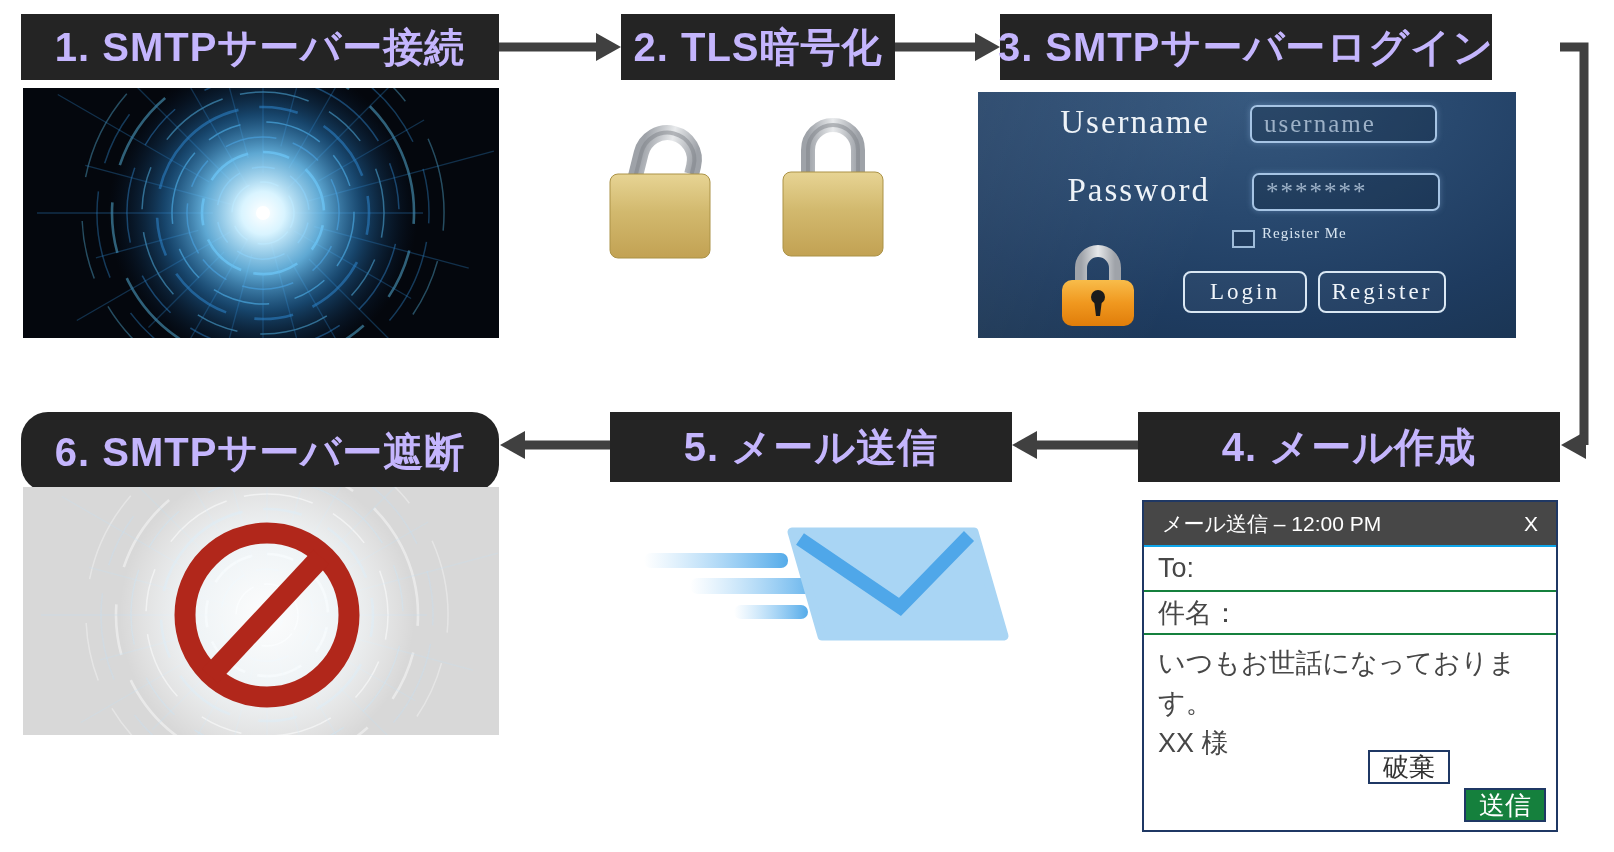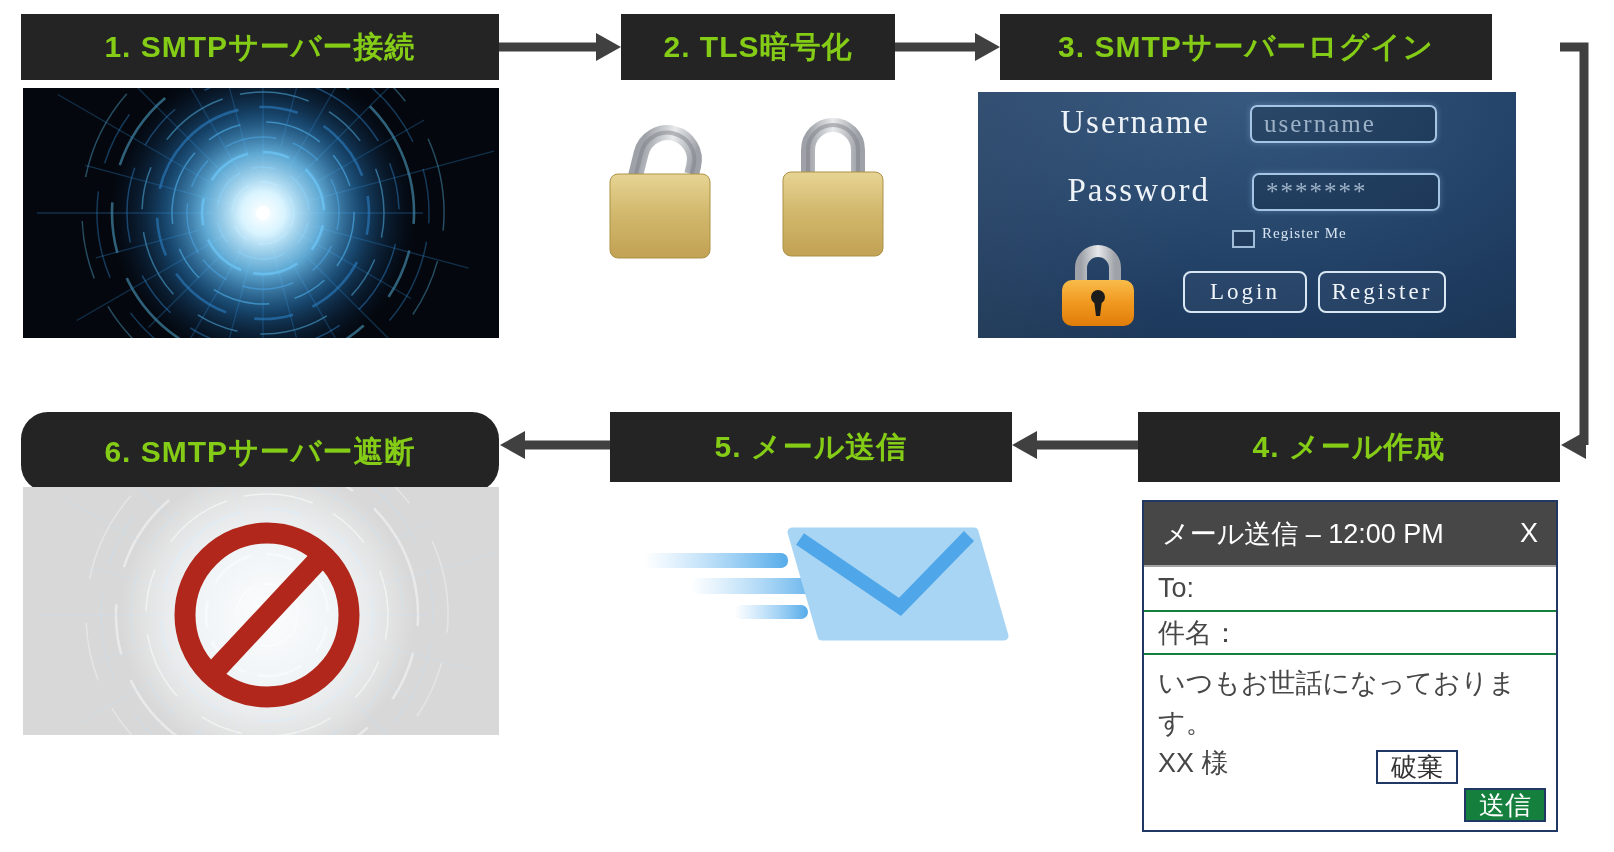--- a/index.html
+++ b/index.html
@@ -1,20 +1,20 @@
 <!DOCTYPE html>
 <html><head>
 <meta charset="utf-8">
 <style>
   html,body{margin:0;padding:0;background:#ffffff;}
   .canvas{position:relative;width:1614px;height:852px;background:#ffffff;overflow:hidden;
           font-family:"Liberation Sans","DejaVu Sans",sans-serif;}
   .connectors{position:absolute;left:0;top:0;z-index:1;pointer-events:none;}
-  .step-label{position:absolute;z-index:2;background:#242424;color:#84cc16;font-weight:bold;
-              font-size:30px;display:flex;align-items:center;justify-content:center;
+  .step-label{position:absolute;z-index:2;background:#242424;color:#c4b5fd;font-weight:bold;
+              font-size:40px;display:flex;align-items:center;justify-content:center;
               letter-spacing:1px;white-space:nowrap;}
   #step1{left:21px;top:14px;width:478px;height:66px;}
   #step2{left:621px;top:14px;width:274px;height:66px;}
   #step3{left:1000px;top:14px;width:492px;height:66px;}
   #step4{left:1138px;top:412px;width:422px;height:70px;}
   #step5{left:610px;top:412px;width:402px;height:70px;}
   #step6{left:21px;top:412px;width:478px;height:80px;border-radius:27px;}
 
   .img-box{position:absolute;z-index:2;overflow:hidden;}
   #img-network{left:23px;top:88px;width:476px;height:250px;background:#04070d;}
@@ -45,29 +45,29 @@
           color:#f0f5fa;font-size:23px;letter-spacing:3px;display:flex;align-items:center;
           justify-content:center;font-family:inherit;}
   #lg-login-btn{left:205px;top:179px;width:120px;height:38px;}
   #lg-register-btn{left:340px;top:179px;width:124px;height:38px;}
   #lg-padlock{position:absolute;left:80px;top:142px;width:80px;height:94px;}
 
   
   #mailwin{position:absolute;left:1142px;top:500px;width:416px;height:332px;z-index:2;
            border:2px solid #1f3864;background:#ffffff;box-sizing:border-box;
            display:flex;flex-direction:column;color:#474747;}
-  .mw-titlebar{height:65px;background:#474747;color:#ffffff;display:flex;align-items:center;
-               justify-content:space-between;padding:0 18px;font-size:27px;flex:none;
-               border-bottom:2px solid #a3a3a3;box-sizing:border-box;}
+  .mw-titlebar{height:45px;background:#474747;color:#ffffff;display:flex;align-items:center;
+               justify-content:space-between;padding:0 18px;font-size:21px;flex:none;
+               border-bottom:2px solid #0ea5e9;box-sizing:border-box;}
   .mw-row{border-bottom:2px solid #15803d;font-size:27px;display:flex;align-items:center;
           padding:8px 14px;flex:none;box-sizing:border-box;}
   #mw-to{height:45px;}
   #mw-subject{height:43px;}
   .mw-body{flex:1;position:relative;padding:8px 14px;font-size:27px;line-height:40px;}
-  .mw-actions{position:absolute;right:10px;bottom:8px;display:flex;gap:6px;}
+  .mw-actions{position:absolute;right:10px;bottom:8px;display:flex;gap:14px;}
   .mw-btn{height:34px;padding:0 13px;font-size:26px;display:flex;align-items:center;
           border:2px solid #1f3864;box-sizing:border-box;font-family:inherit;}
   #mw-discard{background:#ffffff;color:#333333;}
   #mw-send{background:#15803d;color:#ffffff;margin-top:38px;}
 </style>
 </head>
 <body>
 
 <div class="canvas">
 

